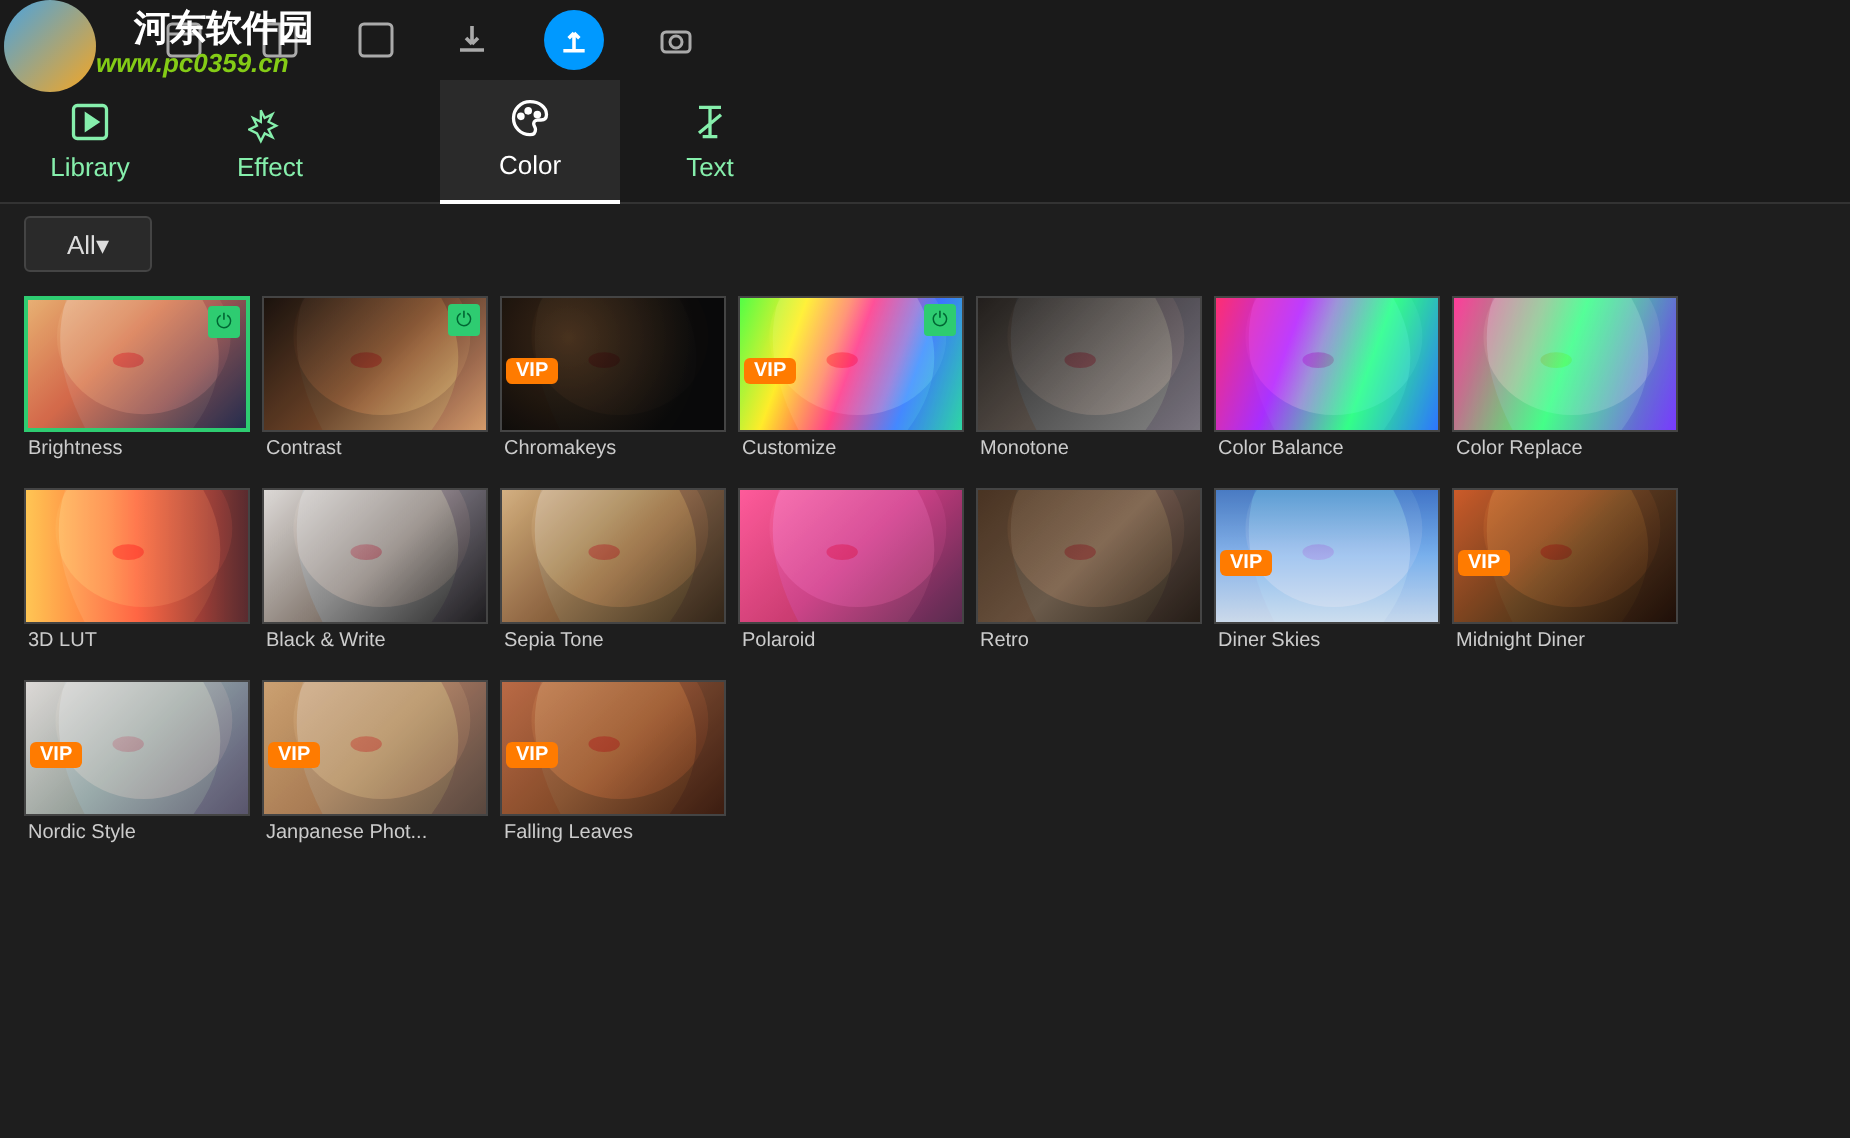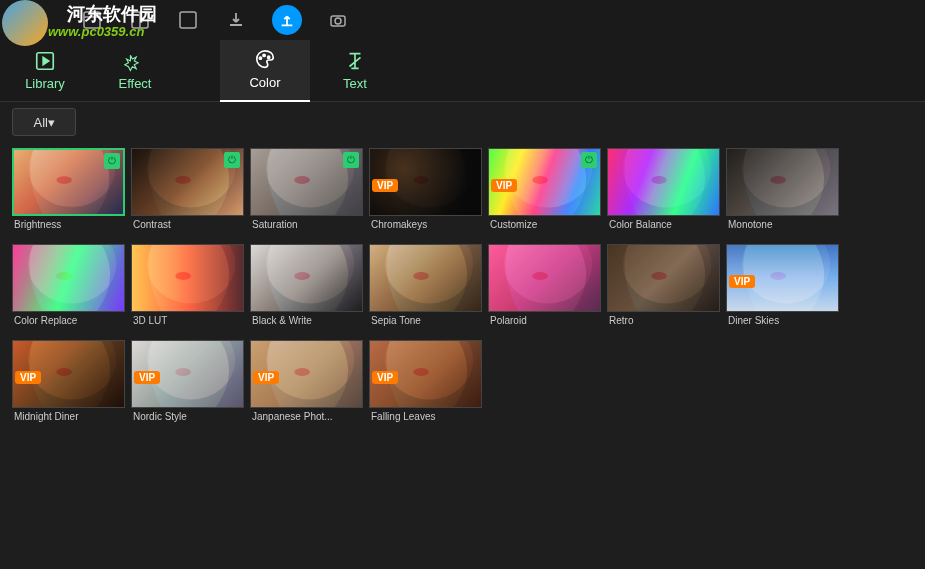--- a/index.html
+++ b/index.html
@@ -283,79 +283,67 @@
           <ellipse cx="60" cy="20" rx="45" ry="40" fill="rgba(255,220,200,0.4)"></ellipse>
           <ellipse cx="52" cy="32" rx="8" ry="4" fill="rgba(180,40,60,0.7)"></ellipse>
           <path d="M20 0 Q10 30 30 68 L0 68 L0 0 Z" fill="rgba(120,80,50,0.5)"></path>
           <path d="M90 0 Q110 35 85 68 L113 68 L113 0 Z" fill="rgba(60,40,80,0.4)"></path>
         </svg>
         <span class="corner-dot"></span>
       </div>
       <div class="card-label">Contrast</div>
     </div>
     <div class="card">
-      <div class="thumb" style="background:linear-gradient(135deg,#a8a8a8 0%,#777 50%,#4a4a4a 100%)">
-        <svg width="100%" height="100%" viewBox="0 0 113 68" preserveAspectRatio="xMidYMid slice" style="position:absolute;inset:0;mix-blend-mode:overlay;opacity:0.6">
-          <ellipse cx="60" cy="20" rx="45" ry="40" fill="rgba(255,220,200,0.4)"></ellipse>
-          <ellipse cx="52" cy="32" rx="8" ry="4" fill="rgba(180,40,60,0.7)"></ellipse>
-          <path d="M20 0 Q10 30 30 68 L0 68 L0 0 Z" fill="rgba(120,80,50,0.5)"></path>
-          <path d="M90 0 Q110 35 85 68 L113 68 L113 0 Z" fill="rgba(60,40,80,0.4)"></path>
-        </svg>
+      <div class="thumb" style="background:radial-gradient(circle at 30% 30%,#3a2a1a 0%,#0a0a0a 70%)">
+        <svg width="100%" height="100%" viewBox="0 0 113 68" preserveAspectRatio="xMidYMid slice" style="position:absolute;inset:0;mix-blend-mode:overlay;opacity:0.6">
+          <ellipse cx="60" cy="20" rx="45" ry="40" fill="rgba(255,220,200,0.4)"></ellipse>
+          <ellipse cx="52" cy="32" rx="8" ry="4" fill="rgba(180,40,60,0.7)"></ellipse>
+          <path d="M20 0 Q10 30 30 68 L0 68 L0 0 Z" fill="rgba(120,80,50,0.5)"></path>
+          <path d="M90 0 Q110 35 85 68 L113 68 L113 0 Z" fill="rgba(60,40,80,0.4)"></path>
+        </svg>
+        <span class="badge">VIP</span>
+      </div>
+      <div class="card-label">Chromakeys</div>
+    </div>
+    <div class="card">
+      <div class="thumb" style="background:linear-gradient(110deg,#55ff55 0%,#ffee33 25%,#ff4488 50%,#4488ff 75%,#33ddaa 100%)">
+        <svg width="100%" height="100%" viewBox="0 0 113 68" preserveAspectRatio="xMidYMid slice" style="position:absolute;inset:0;mix-blend-mode:overlay;opacity:0.6">
+          <ellipse cx="60" cy="20" rx="45" ry="40" fill="rgba(255,220,200,0.4)"></ellipse>
+          <ellipse cx="52" cy="32" rx="8" ry="4" fill="rgba(180,40,60,0.7)"></ellipse>
+          <path d="M20 0 Q10 30 30 68 L0 68 L0 0 Z" fill="rgba(120,80,50,0.5)"></path>
+          <path d="M90 0 Q110 35 85 68 L113 68 L113 0 Z" fill="rgba(60,40,80,0.4)"></path>
+        </svg>
+        <span class="badge">VIP</span>
         <span class="corner-dot"></span>
       </div>
-      <div class="card-label">Saturation</div>
-    </div>
-    <div class="card">
-      <div class="thumb" style="background:radial-gradient(circle at 30% 30%,#3a2a1a 0%,#0a0a0a 70%)">
-        <svg width="100%" height="100%" viewBox="0 0 113 68" preserveAspectRatio="xMidYMid slice" style="position:absolute;inset:0;mix-blend-mode:overlay;opacity:0.6">
-          <ellipse cx="60" cy="20" rx="45" ry="40" fill="rgba(255,220,200,0.4)"></ellipse>
-          <ellipse cx="52" cy="32" rx="8" ry="4" fill="rgba(180,40,60,0.7)"></ellipse>
-          <path d="M20 0 Q10 30 30 68 L0 68 L0 0 Z" fill="rgba(120,80,50,0.5)"></path>
-          <path d="M90 0 Q110 35 85 68 L113 68 L113 0 Z" fill="rgba(60,40,80,0.4)"></path>
-        </svg>
-        <span class="badge">VIP</span>
-      </div>
-      <div class="card-label">Chromakeys</div>
-    </div>
-    <div class="card">
-      <div class="thumb" style="background:linear-gradient(110deg,#55ff55 0%,#ffee33 25%,#ff4488 50%,#4488ff 75%,#33ddaa 100%)">
-        <svg width="100%" height="100%" viewBox="0 0 113 68" preserveAspectRatio="xMidYMid slice" style="position:absolute;inset:0;mix-blend-mode:overlay;opacity:0.6">
-          <ellipse cx="60" cy="20" rx="45" ry="40" fill="rgba(255,220,200,0.4)"></ellipse>
-          <ellipse cx="52" cy="32" rx="8" ry="4" fill="rgba(180,40,60,0.7)"></ellipse>
-          <path d="M20 0 Q10 30 30 68 L0 68 L0 0 Z" fill="rgba(120,80,50,0.5)"></path>
-          <path d="M90 0 Q110 35 85 68 L113 68 L113 0 Z" fill="rgba(60,40,80,0.4)"></path>
-        </svg>
-        <span class="badge">VIP</span>
-        <span class="corner-dot"></span>
-      </div>
       <div class="card-label">Customize</div>
     </div>
     <div class="card">
+      <div class="thumb" style="background:linear-gradient(135deg,#222 0%,#555 50%,#888 100%)">
+        <svg width="100%" height="100%" viewBox="0 0 113 68" preserveAspectRatio="xMidYMid slice" style="position:absolute;inset:0;mix-blend-mode:overlay;opacity:0.6">
+          <ellipse cx="60" cy="20" rx="45" ry="40" fill="rgba(255,220,200,0.4)"></ellipse>
+          <ellipse cx="52" cy="32" rx="8" ry="4" fill="rgba(180,40,60,0.7)"></ellipse>
+          <path d="M20 0 Q10 30 30 68 L0 68 L0 0 Z" fill="rgba(120,80,50,0.5)"></path>
+          <path d="M90 0 Q110 35 85 68 L113 68 L113 0 Z" fill="rgba(60,40,80,0.4)"></path>
+        </svg>
+      </div>
+      <div class="card-label">Monotone</div>
+    </div>
+    <div class="card">
       <div class="thumb" style="background:linear-gradient(110deg,#ff3388 0%,#aa33ff 33%,#33ff88 66%,#3388ff 100%)">
         <svg width="100%" height="100%" viewBox="0 0 113 68" preserveAspectRatio="xMidYMid slice" style="position:absolute;inset:0;mix-blend-mode:overlay;opacity:0.6">
           <ellipse cx="60" cy="20" rx="45" ry="40" fill="rgba(255,220,200,0.4)"></ellipse>
           <ellipse cx="52" cy="32" rx="8" ry="4" fill="rgba(180,40,60,0.7)"></ellipse>
           <path d="M20 0 Q10 30 30 68 L0 68 L0 0 Z" fill="rgba(120,80,50,0.5)"></path>
           <path d="M90 0 Q110 35 85 68 L113 68 L113 0 Z" fill="rgba(60,40,80,0.4)"></path>
         </svg>
       </div>
       <div class="card-label">Color Balance</div>
     </div>
     <div class="card">
-      <div class="thumb" style="background:linear-gradient(135deg,#222 0%,#555 50%,#888 100%)">
-        <svg width="100%" height="100%" viewBox="0 0 113 68" preserveAspectRatio="xMidYMid slice" style="position:absolute;inset:0;mix-blend-mode:overlay;opacity:0.6">
-          <ellipse cx="60" cy="20" rx="45" ry="40" fill="rgba(255,220,200,0.4)"></ellipse>
-          <ellipse cx="52" cy="32" rx="8" ry="4" fill="rgba(180,40,60,0.7)"></ellipse>
-          <path d="M20 0 Q10 30 30 68 L0 68 L0 0 Z" fill="rgba(120,80,50,0.5)"></path>
-          <path d="M90 0 Q110 35 85 68 L113 68 L113 0 Z" fill="rgba(60,40,80,0.4)"></path>
-        </svg>
-      </div>
-      <div class="card-label">Monotone</div>
-    </div>
-    <div class="card">
       <div class="thumb" style="background:linear-gradient(110deg,#ff44aa 0%,#44ff88 50%,#8844ff 100%)">
         <svg width="100%" height="100%" viewBox="0 0 113 68" preserveAspectRatio="xMidYMid slice" style="position:absolute;inset:0;mix-blend-mode:overlay;opacity:0.6">
           <ellipse cx="60" cy="20" rx="45" ry="40" fill="rgba(255,220,200,0.4)"></ellipse>
           <ellipse cx="52" cy="32" rx="8" ry="4" fill="rgba(180,40,60,0.7)"></ellipse>
           <path d="M20 0 Q10 30 30 68 L0 68 L0 0 Z" fill="rgba(120,80,50,0.5)"></path>
           <path d="M90 0 Q110 35 85 68 L113 68 L113 0 Z" fill="rgba(60,40,80,0.4)"></path>
         </svg>
       </div>
       <div class="card-label">Color Replace</div>
     </div>

